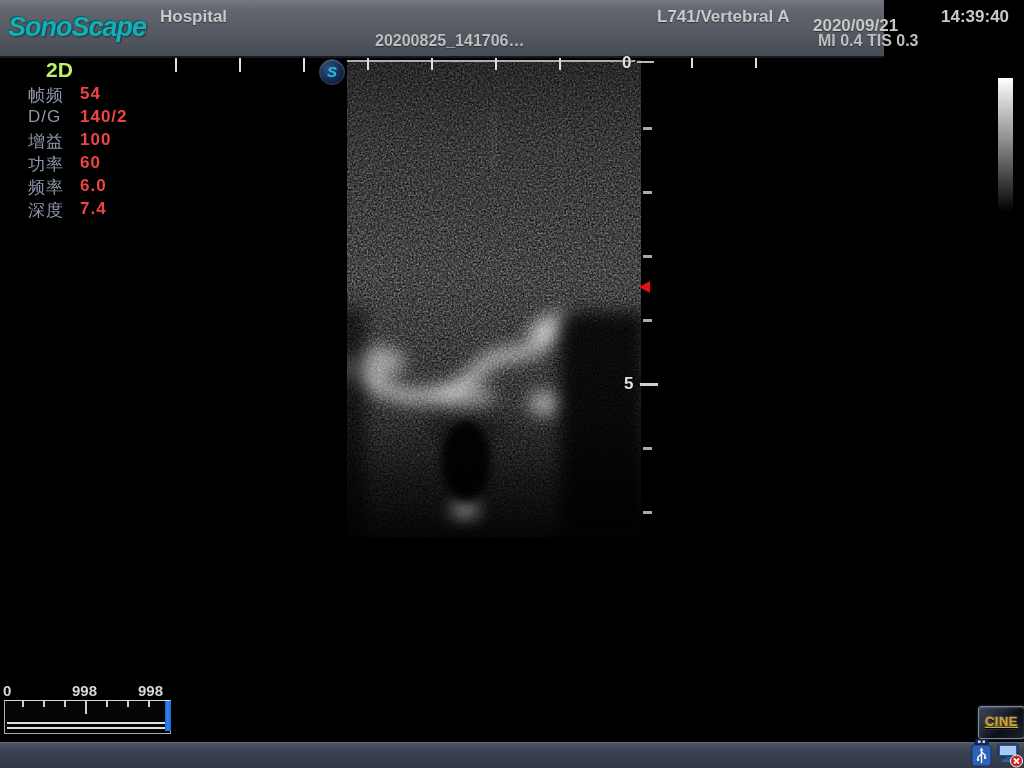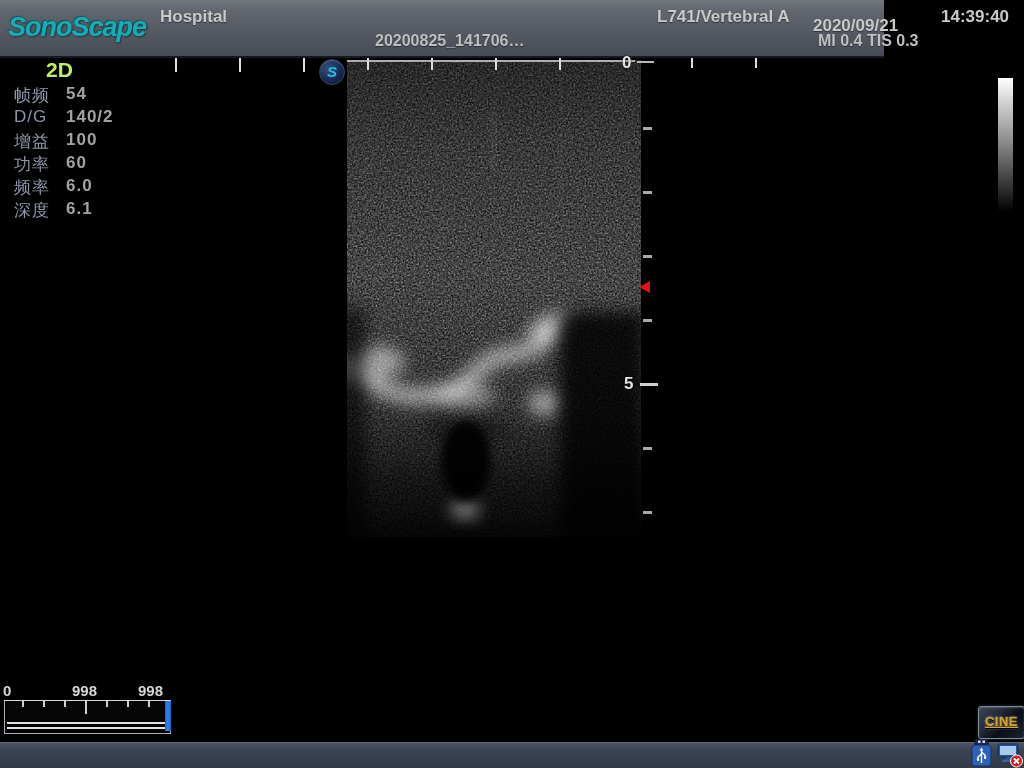--- a/index.html
+++ b/index.html
@@ -11,23 +11,23 @@
     background:linear-gradient(180deg,#74787f 0%,#62666e 18%,#555a63 55%,#464b55 100%);
     border-bottom:2px solid #16191f;}
   .brand{position:absolute;left:8px;top:12px;font-size:27px;font-weight:bold;font-style:italic;
     color:#16aeb6;letter-spacing:-1px;text-shadow:1px 1px 2px #23333a, -1px -1px 1px #0a5a60;}
   .tb-txt{position:absolute;color:#c9c9c9;font-weight:bold;font-size:17px;white-space:nowrap;
     text-shadow:0 1px 1px rgba(0,0,0,.45);}
   .tb-row2{font-size:16px;color:#bfbfbf;}
 
   
   .mode-label{position:absolute;left:14px;top:58px;font-size:21px;font-weight:bold;color:#bef264;margin-left:32px;}
-  .p-row{position:absolute;left:14px;width:180px;height:23px;font-size:17px;}
+  .p-row{position:absolute;left:28px;width:180px;height:23px;font-size:17px;}
   .p-label{position:absolute;left:0;top:0;color:#8d96aa;letter-spacing:1px;}
-  .p-value{position:absolute;left:52px;top:0;color:#a3a3a3;font-weight:bold;letter-spacing:1px;}
+  .p-value{position:absolute;left:52px;top:0;color:#ef4444;font-weight:bold;letter-spacing:1px;}
 
   
   .us-wrap{position:absolute;left:347px;top:60px;width:294px;height:477px;background:#000;}
   .ruler-line{position:absolute;left:347px;top:60px;width:288px;height:2px;background:#c6c6c6;opacity:.85;}
   .zero-dash{position:absolute;left:637px;top:61px;width:17px;height:2px;background:#b9b9b9;}
   .top-tick{position:absolute;width:2px;background:#dedede;top:58px;}
   .scale-label{position:absolute;color:#e2e2e2;font-size:17px;font-weight:bold;
     text-shadow:0 0 2px #000;}
   .depth-tick{position:absolute;left:643px;width:9px;height:3px;background:#a9a9a9;}
   .depth-major-dash{position:absolute;left:640px;top:383px;width:18px;height:3px;background:#cfcfcf;}
@@ -98,21 +98,21 @@
   <div class="p-row" style="top:153px">
     <span class="p-label">功率</span>
     <span class="p-value">60</span>
   </div>
   <div class="p-row" style="top:176px">
     <span class="p-label">频率</span>
     <span class="p-value">6.0</span>
   </div>
   <div class="p-row" style="top:199px">
     <span class="p-label">深度</span>
-    <span class="p-value">6.1</span>
+    <span class="p-value">7.4</span>
   </div>
 
   <div class="s-icon">S</div>
 
   <div class="us-wrap">
     <svg width="294" height="477" viewBox="0 0 294 477">
       <defs>
         <filter id="speck" x="0" y="0" width="100%" height="100%">
           <feTurbulence type="fractalNoise" baseFrequency="0.55" numOctaves="2" seed="11" stitchTiles="stitch"></feTurbulence>
           <feColorMatrix type="saturate" values="0"></feColorMatrix>

